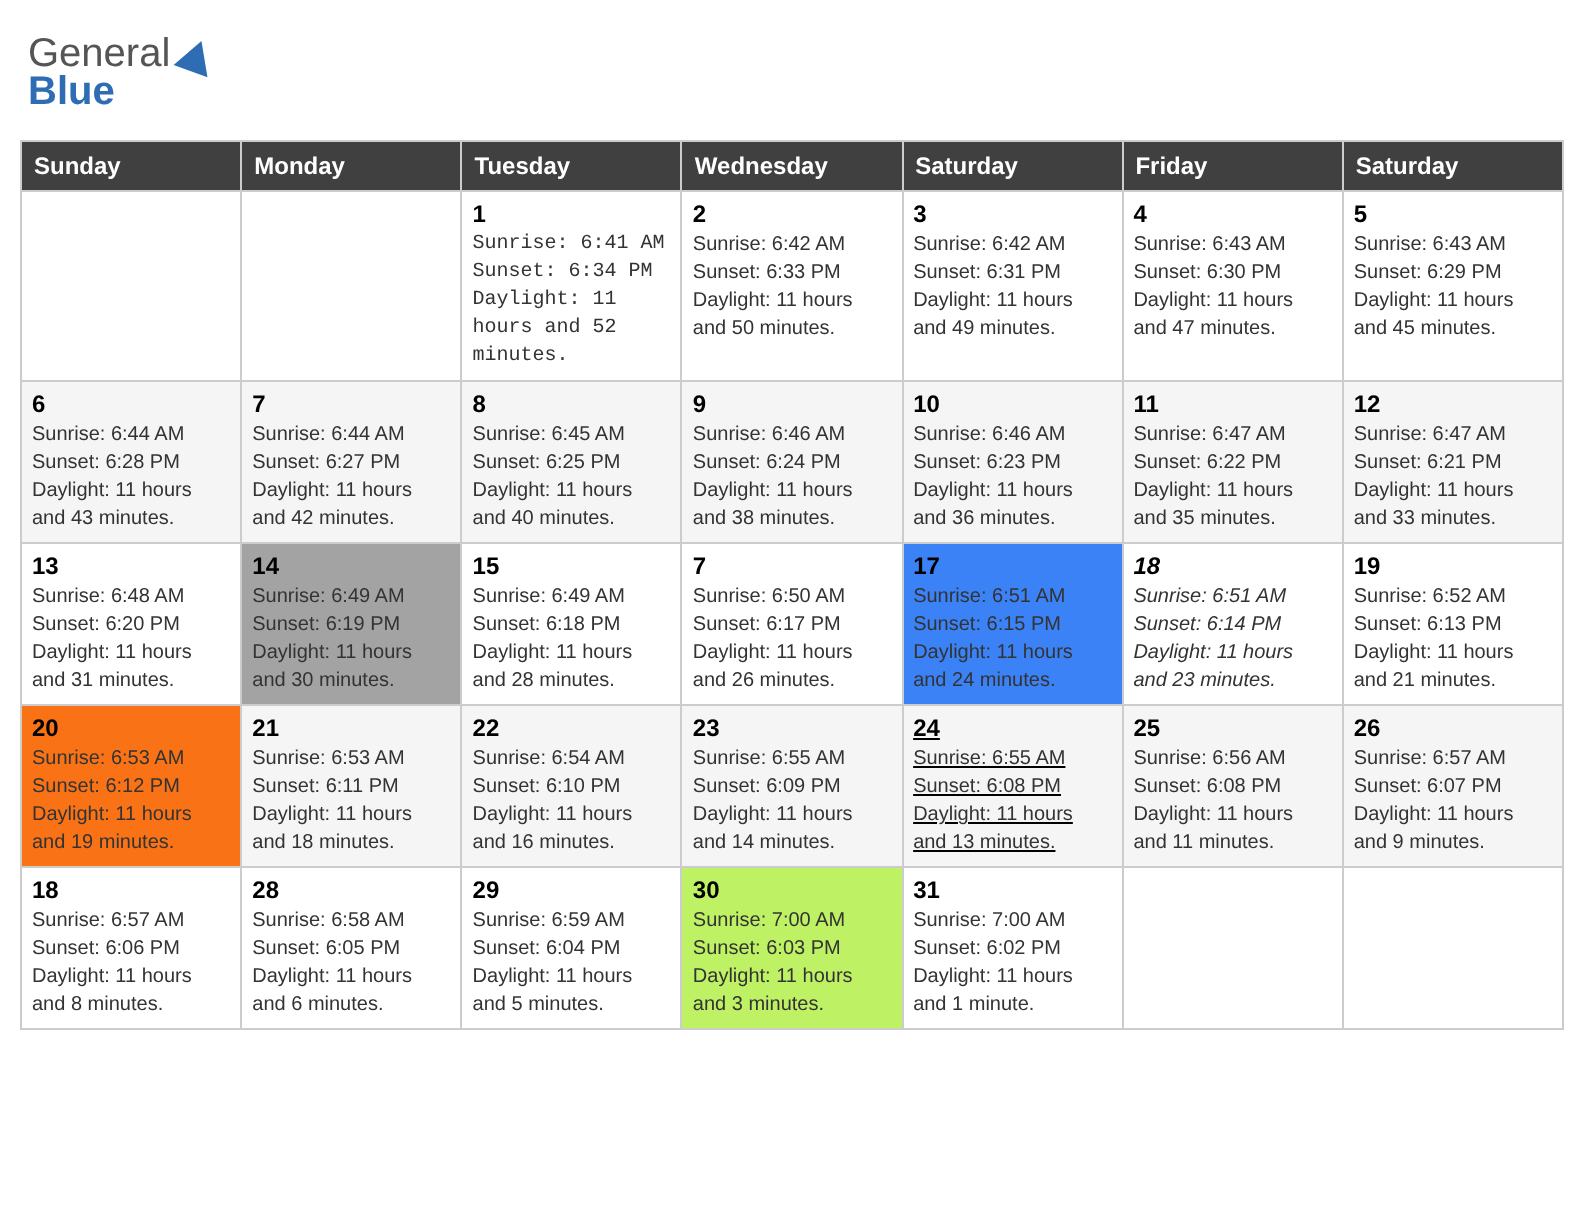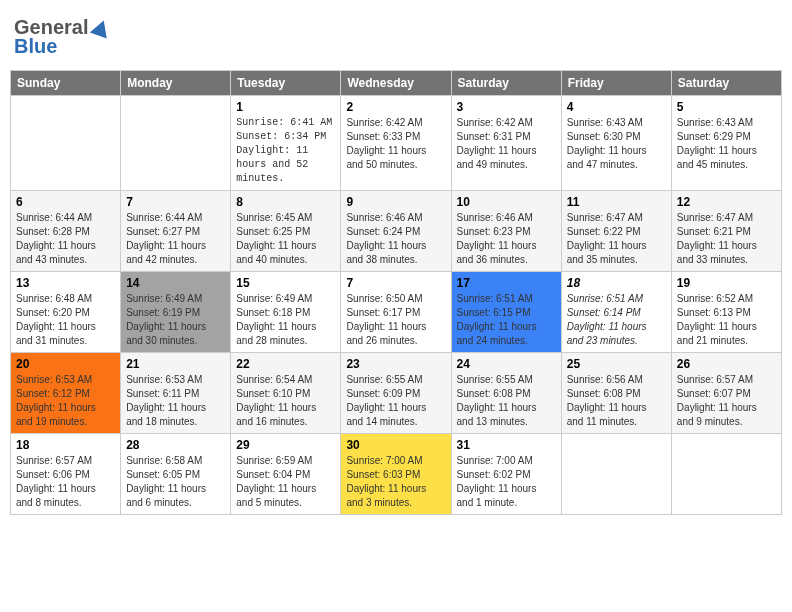--- a/index.html
+++ b/index.html
@@ -33,21 +33,21 @@
     .location {
       font-size: 15px;
       color: #555;
     }
     .calendar {
       width: 100%;
       border-collapse: collapse;
       font-size: 10.5px;
     }
     .calendar th {
-      background-color: #737373;
+      background-color: #404040;
       color: #fff;
       text-align: left;
       padding: 5px 6px;
       font-size: 12px;
       border: 1px solid #ccc;
     }
     .calendar td {
       border: 1px solid #ccc;
       vertical-align: top;
       padding: 4px 5px;
@@ -87,21 +87,21 @@
       transform: rotate(20deg);
       margin-left: 2px;
     }
   </style>
 </head>
 <body>
 
 <div class="header">
   <div class="logo">
     <div class="logo-row">
-      <span style="font-size:20px;font-weight:bold;color:#555;">General</span>
+      <span style="font-size:20px;font-weight:normal;color:#555;">General</span>
       <div class="logo-triangle"></div>
     </div>
     <span style="font-size:20px;font-weight:bold;color:#2e6db4;margin-top:-4px;">Blue</span>
   </div>
   <div class="title-area">
     <div class="month-title"></div>
     <div class="location"></div>
   </div>
 </div>
 
@@ -258,21 +258,21 @@
           <div class="day-info" style="white-space: pre-line;">Sunrise: 6:54 AM
 Sunset: 6:10 PM
 Daylight: 11 hours and 16 minutes.</div>
         </td>
         <td style="background: rgb(245, 245, 245);">
           <span class="day-number">23</span>
           <div class="day-info" style="white-space: pre-line;">Sunrise: 6:55 AM
 Sunset: 6:09 PM
 Daylight: 11 hours and 14 minutes.</div>
         </td>
-        <td style="background: rgb(245, 245, 245);">
+        <td style="background: rgb(245, 245, 245); text-decoration: underline;">
           <span class="day-number">24</span>
           <div class="day-info" style="white-space: pre-line;">Sunrise: 6:55 AM
 Sunset: 6:08 PM
 Daylight: 11 hours and 13 minutes.</div>
         </td>
         <td style="background: rgb(245, 245, 245);">
           <span class="day-number">25</span>
           <div class="day-info" style="white-space: pre-line;">Sunrise: 6:56 AM
 Sunset: 6:08 PM
 Daylight: 11 hours and 11 minutes.</div>
@@ -296,21 +296,21 @@
           <div class="day-info" style="white-space: pre-line;">Sunrise: 6:58 AM
 Sunset: 6:05 PM
 Daylight: 11 hours and 6 minutes.</div>
         </td>
         <td style="background: rgb(255, 255, 255);">
           <span class="day-number">29</span>
           <div class="day-info" style="white-space: pre-line;">Sunrise: 6:59 AM
 Sunset: 6:04 PM
 Daylight: 11 hours and 5 minutes.</div>
         </td>
-        <td style="background: #fde047;">
+        <td style="background: #bef264;">
           <span class="day-number">30</span>
           <div class="day-info" style="white-space: pre-line;">Sunrise: 7:00 AM
 Sunset: 6:03 PM
 Daylight: 11 hours and 3 minutes.</div>
         </td>
         <td style="background: rgb(255, 255, 255);">
           <span class="day-number">31</span>
           <div class="day-info" style="white-space: pre-line;">Sunrise: 7:00 AM
 Sunset: 6:02 PM
 Daylight: 11 hours and 1 minute.</div>

